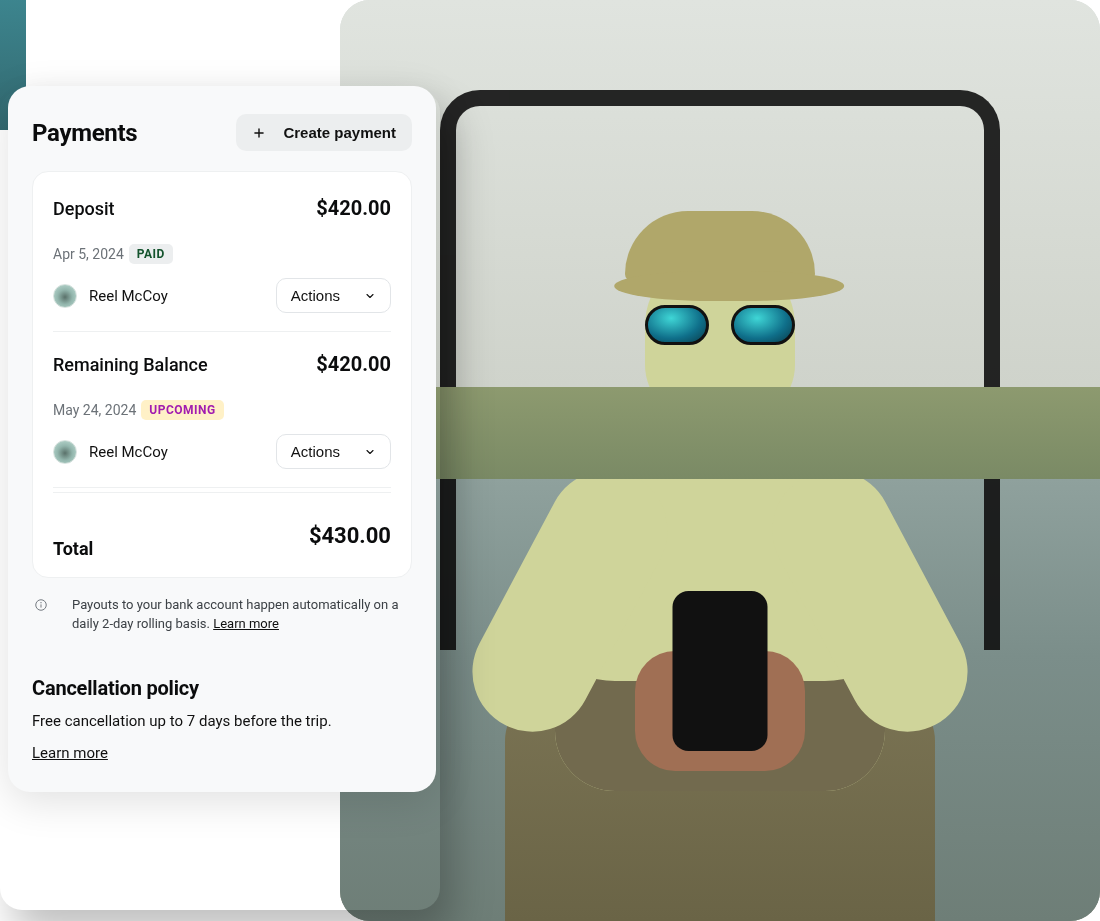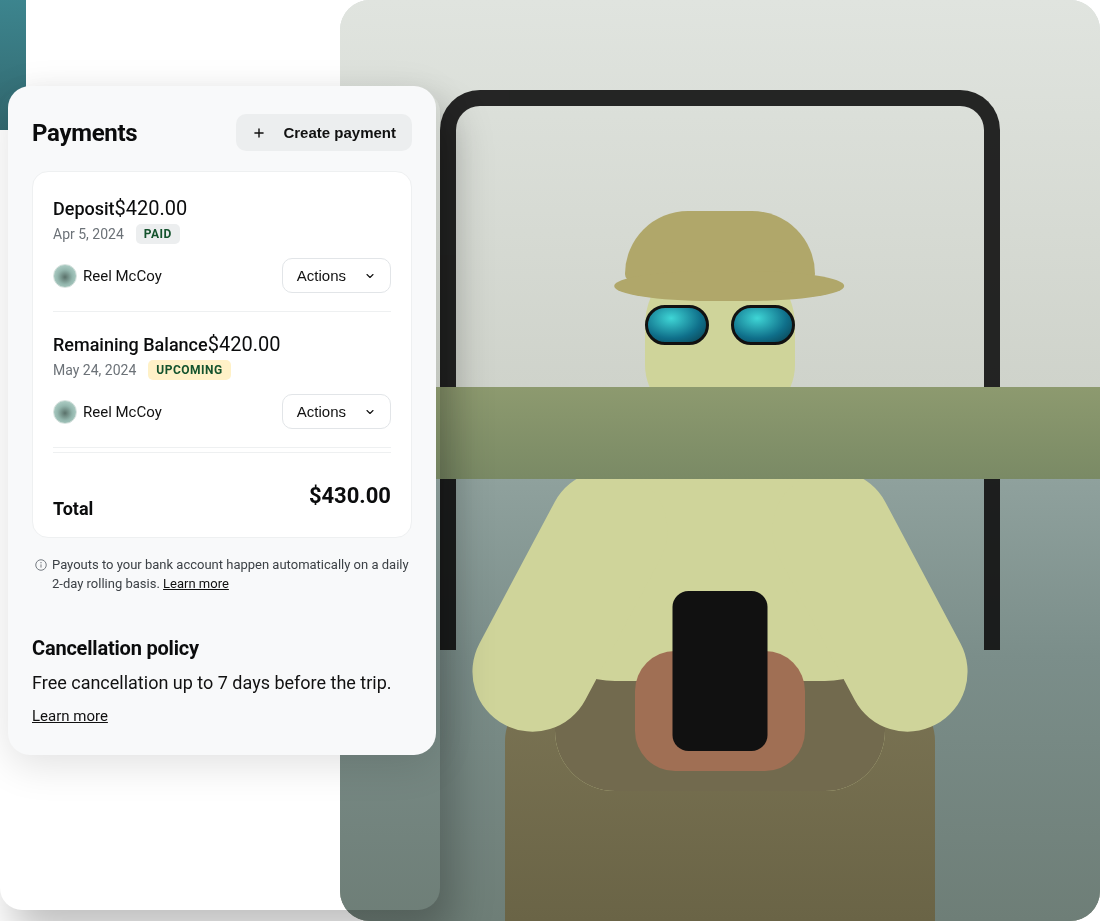--- a/index.html
+++ b/index.html
@@ -62,45 +62,45 @@
     box-shadow: 0 10px 40px rgba(0,0,0,0.12);
   }
   .card-header { display:flex; align-items:center; justify-content:space-between; margin-bottom:20px; }
   .card-header h1 { font-size:24px; font-weight:700; letter-spacing:-0.3px; }
   .btn-create { display:flex; align-items:center; gap:17px; background:#eceeef; border:none; border-radius:10px; padding:10px 16px; font-size:15px; font-weight:600; color:#111; cursor:pointer; }
   .btn-create svg { width:14px; height:14px; }
 
   .panel { background:#ffffff; border:1px solid #eef0f1; border-radius:16px; padding:4px 20px 18px 20px; }
   .entry { padding:20px 0 18px 0; border-bottom:1px solid #eef0f1; }
   .entry:last-of-type { border-bottom:none; }
-  .row { display:flex; align-items:center; }
+  .row { display:flex; align-items:center; justify-content:space-between; }
   .title { font-size:18px; font-weight:500; }
-  .amount { font-size:20px; font-weight:400; }
-  .meta { display:flex; align-items:center; gap:12px; margin-top:4px; font-size:14px; color:#6c7278; }
+  .amount { font-size:20px; font-weight:700; }
+  .meta { display:flex; align-items:center; gap:5px; margin-top:24px; font-size:14px; color:#6c7278; }
   .badge { display:inline-block; padding:3px 8px; border-radius:5px; font-size:12px; font-weight:700; letter-spacing:0.5px; }
   .badge-paid { background:#eceeef; color:#14532d; }
-  .badge-upcoming { background:#fff1c7; color:#14532d; }
+  .badge-upcoming { background:#fff1c7; color:#a21caf; }
 
   .party-row { display:flex; align-items:center; justify-content:space-between; margin-top:14px; }
-  .party { display:flex; align-items:center; gap:6px; font-size:15px; color:#111; }
+  .party { display:flex; align-items:center; gap:12px; font-size:15px; color:#111; }
   .avatar { width:24px; height:24px; border-radius:50%; background:radial-gradient(circle at 50% 55%, #5a716a 0%, #93b6ad 45%, #c3e0d8 100%); border:1px solid #d8e3df; }
-  .btn-actions { display:flex; align-items:center; gap:18px; background:#fff; border:1px solid #e2e5e8; border-radius:10px; padding:8px 14px; font-size:15px; font-weight:500; color:#111; cursor:pointer; }
+  .btn-actions { display:flex; align-items:center; gap:24px; background:#fff; border:1px solid #e2e5e8; border-radius:10px; padding:8px 14px; font-size:15px; font-weight:500; color:#111; cursor:pointer; }
   .btn-actions svg { width:12px; height:12px; }
 
   .total-row { display:flex; align-items:center; justify-content:space-between; padding-top:18px; border-top:1px solid #eef0f1; margin-top:4px; }
   .total-row .t-label { font-size:18px; font-weight:700;margin-top:27px; }
   .total-row .t-amount { font-size:22px; font-weight:700; }
 
-  .note { display:flex; gap:4px; font-size:13px; color:#3c4146; margin:18px 2px 0 2px; line-height:1.45; }
+  .note { display:flex; gap:24px; font-size:13px; color:#3c4146; margin:18px 2px 0 2px; line-height:1.45; }
   .note svg { flex:0 0 14px; width:14px; height:14px; margin-top:2px; color:#6c7278; }
   .note a { color:#111; text-decoration:underline; cursor:pointer; }
 
   .section2 { margin-top:42px; }
   .section2 h2 { font-size:20px; font-weight:700; letter-spacing:-0.2px; margin-bottom:12px; }
-  .section2 p { font-size:18px; color:#111; }
+  .section2 p { font-size:15px; color:#111; }
   .section2 a { display:inline-block; margin-top:14px; font-size:15px; color:#111; text-decoration:underline; cursor:pointer; }
 
   
   .teal-edge { position:absolute; top:0; left:0; width:26px; height:130px; background:linear-gradient(180deg,#1a6f7a,#0f4e56); border-bottom-right-radius:12px; opacity:0.85; }
 </style>
 </head>
 <body>
 
 <div class="stage">
   <div class="teal-edge"></div>

